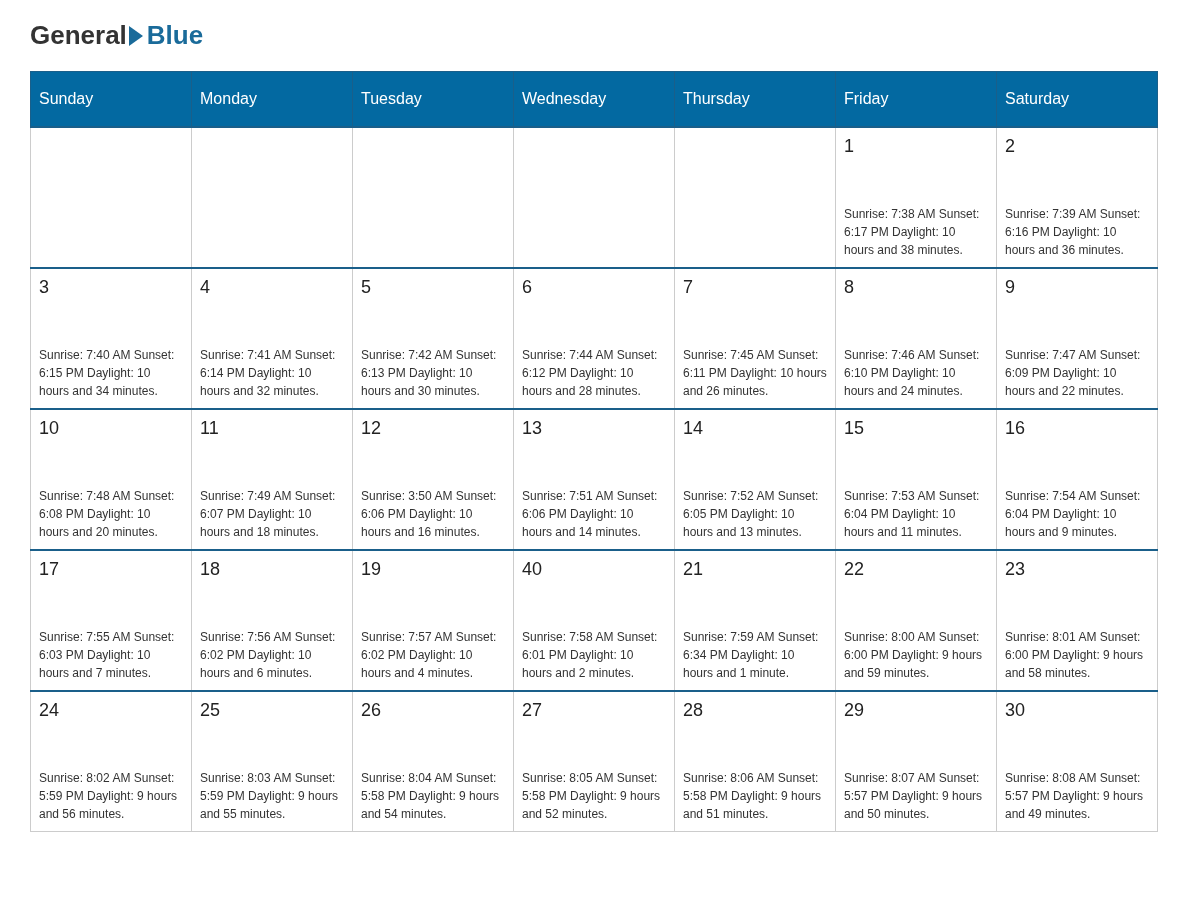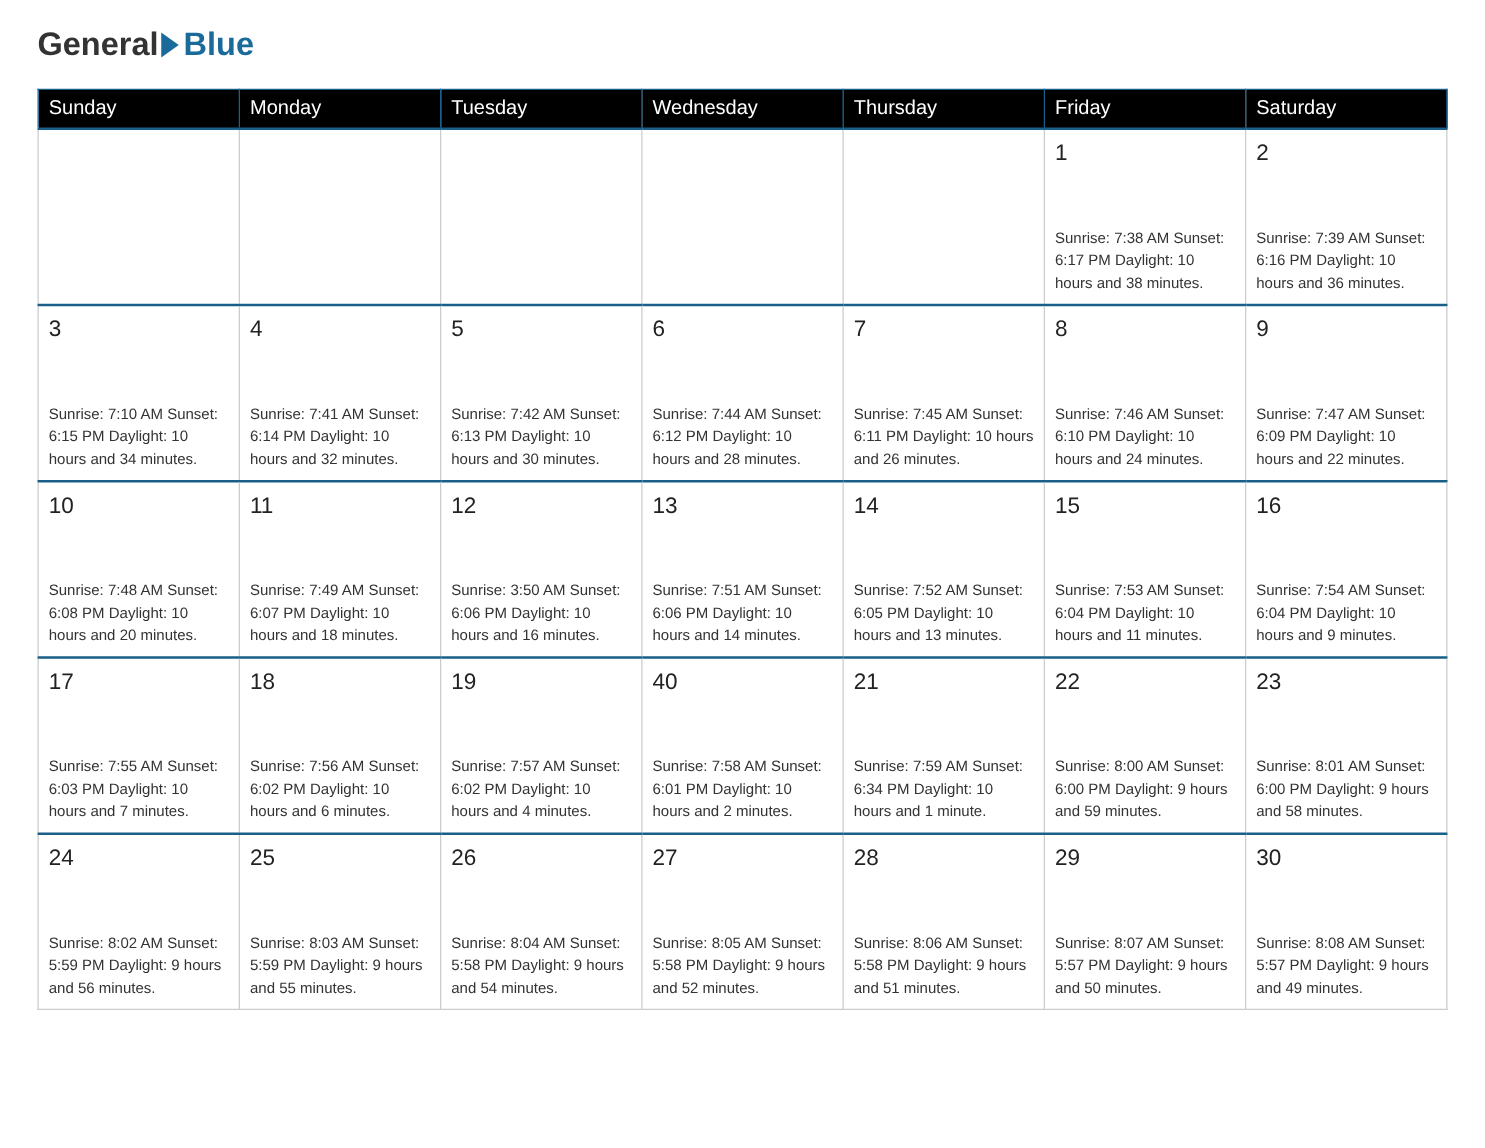--- a/index.html
+++ b/index.html
@@ -60,25 +60,25 @@
       font-size: 24px;
       color: #555;
       margin-top: 5px;
     }
     .calendar-table {
       width: 100%;
       border-collapse: collapse;
       table-layout: fixed;
     }
     .calendar-table th {
-      background-color: #000000;
+      background-color: #0369a1;
       color: #fff;
       font-size: 16px;
       font-weight: normal;
-      padding: 6px 8px;
+      padding: 18px 8px;
       text-align: left;
       border: 1px solid #1a5f8a;
     }
     .calendar-table td {
       border: 1px solid #ccc;
       vertical-align: top;
       padding: 8px;
       height: 110px;
       background: #fff;
     }
@@ -148,21 +148,21 @@
         <td>
           <span class="day-number">2</span>
           <div class="day-info">Sunrise: 7:39 AM
 Sunset: 6:16 PM
 Daylight: 10 hours and 36 minutes.</div>
         </td>
       </tr>
       <tr>
         <td>
           <span class="day-number">3</span>
-          <div class="day-info">Sunrise: 7:10 AM
+          <div class="day-info">Sunrise: 7:40 AM
 Sunset: 6:15 PM
 Daylight: 10 hours and 34 minutes.</div>
         </td>
         <td>
           <span class="day-number">4</span>
           <div class="day-info">Sunrise: 7:41 AM
 Sunset: 6:14 PM
 Daylight: 10 hours and 32 minutes.</div>
         </td>
         <td>

